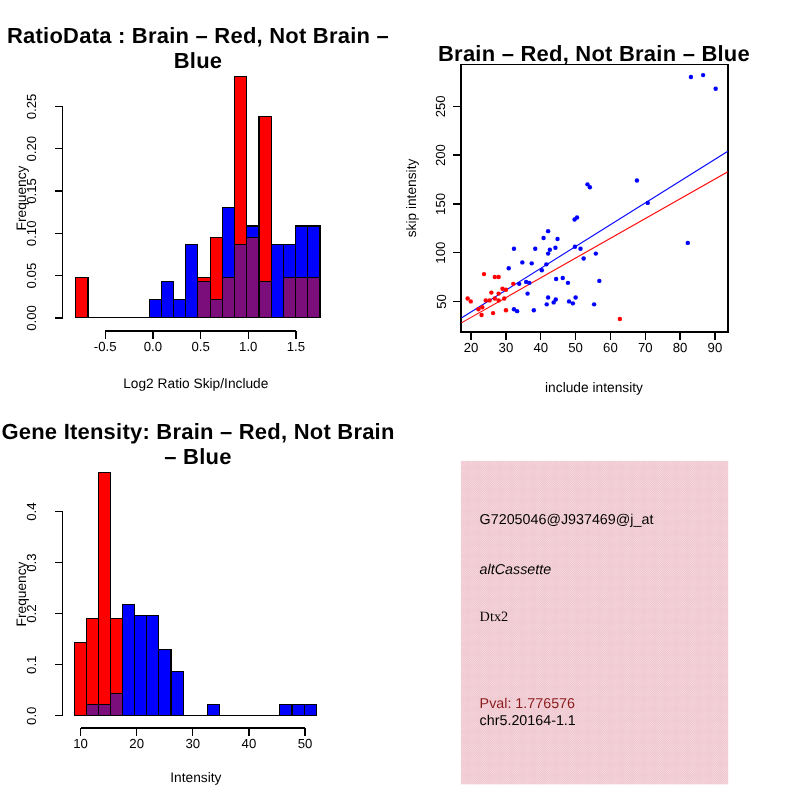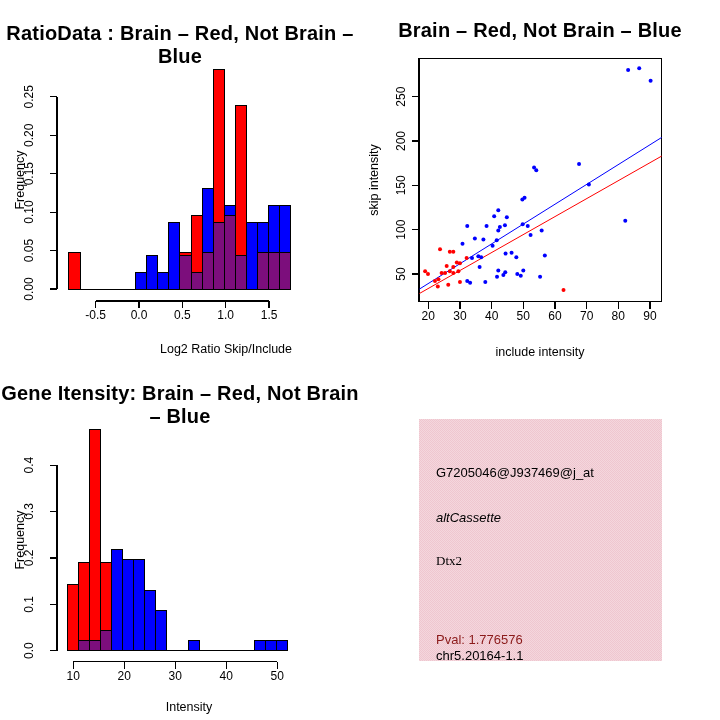--- a/index.html
+++ b/index.html
@@ -18,21 +18,21 @@
       linear-gradient(45deg, rgba(255,255,255,.30) 25%, transparent 25%, transparent 75%, rgba(255,255,255,.30) 75%);
     background-position:0 0,1px 1px;background-size:2px 2px;
   }
   .info-line{position:absolute;left:17px;transform:translateY(-50%);font-size:13px;white-space:nowrap;}
 </style>
 </head>
 <body style="background: rgb(255, 255, 255);">
 
 <div class="abs panel-title" style="left:0;top:22px;">RatioData : Brain – Red, Not Brain – Blue</div>
 <div class="abs axis-label ylab" style="left:20px;top:180px;">Frequency</div>
-<div class="abs axis-label" style="left:0;top:342px;width:356px;padding-left:48px;">Log2 Ratio Skip/Include</div>
+<div class="abs axis-label" style="left:0;top:342px;width:356px;">Log2 Ratio Skip/Include</div>
 <svg id="svg0" class="abs" style="left:0;top:0;" width="360" height="360">
     <line x1="68.9464" y1="289" x2="290.89840000000004" y2="289" stroke="#000000" stroke-width="1" shape-rendering="crispEdges"></line>
     <g>
       <rect x="68.9464" y="252.3956" width="11.0976" height="36.6044" fill="#FF0000" stroke="#000000" stroke-width="1" shape-rendering="crispEdges"></rect>
       <rect x="135.532" y="272.3127" width="11.0976" height="16.687299999999993" fill="#0000FF" stroke="#000000" stroke-width="1" shape-rendering="crispEdges"></rect>
       <rect x="146.6296" y="255.5485" width="11.0976" height="33.45150000000001" fill="#0000FF" stroke="#000000" stroke-width="1" shape-rendering="crispEdges"></rect>
       <rect x="157.7272" y="272.3127" width="11.0976" height="16.687299999999993" fill="#0000FF" stroke="#000000" stroke-width="1" shape-rendering="crispEdges"></rect>
       <rect x="168.8248" y="222.097" width="11.097599999999971" height="66.90299999999999" fill="#0000FF" stroke="#000000" stroke-width="1" shape-rendering="crispEdges"></rect>
       <rect x="179.92239999999998" y="252.3956" width="11.097600000000028" height="36.6044" fill="#FF0000" stroke="#000000" stroke-width="1" shape-rendering="crispEdges"></rect>
       <rect x="179.92239999999998" y="255.5485" width="11.097600000000028" height="33.45150000000001" fill="#7C0E7C" stroke="#000000" stroke-width="1" shape-rendering="crispEdges"></rect>
@@ -73,21 +73,21 @@
     <line x1="57" y1="212.1" x2="50" y2="212.1" stroke="#000000" stroke-width="1.2" shape-rendering="crispEdges"></line>
     <text x="33" y="212.1" text-anchor="middle" transform="rotate(-90 33 212.1)">0.10</text>
     <line x1="57" y1="173.65" x2="50" y2="173.65" stroke="#000000" stroke-width="1.2" shape-rendering="crispEdges"></line>
     <text x="33" y="173.65" text-anchor="middle" transform="rotate(-90 33 173.65)">0.15</text>
     <line x1="57" y1="135.2" x2="50" y2="135.2" stroke="#000000" stroke-width="1.2" shape-rendering="crispEdges"></line>
     <text x="33" y="135.2" text-anchor="middle" transform="rotate(-90 33 135.2)">0.20</text>
     <line x1="57" y1="96.75" x2="50" y2="96.75" stroke="#000000" stroke-width="1.2" shape-rendering="crispEdges"></line>
     <text x="33" y="96.75" text-anchor="middle" transform="rotate(-90 33 96.75)">0.25</text>
   </svg>
 
-<div class="abs panel-title" style="left:360px;top:19px;">Brain – Red, Not Brain – Blue</div>
+<div class="abs panel-title" style="left:360px;top:38px;">Brain – Red, Not Brain – Blue</div>
 <div class="abs axis-label ylab" style="left:374px;top:180px;">skip intensity</div>
 <div class="abs axis-label" style="left:360px;top:345px;width:360px;">include intensity</div>
 <svg id="svg1" class="abs" style="left:360px;top:0;" width="360" height="360">
     <rect x="59" y="58.7" width="242.7" height="243" fill="none" stroke="#000000" stroke-width="1.2" shape-rendering="crispEdges"></rect>
     <line x1="59.43324" y1="289.0739" x2="301.68579" y2="137.44819999999999" stroke="#0000FF" stroke-width="1"></line>
     <line x1="59.43324" y1="293.5074" x2="301.68579" y2="156.06889999999999" stroke="#FF0000" stroke-width="1"></line>
     <g>
       <circle cx="80.01679" cy="249.1724" r="2" fill="#FF0000"></circle>
       <circle cx="89.83356" cy="251.8325" r="2" fill="#FF0000"></circle>
       <circle cx="93.31692999999999" cy="251.8325" r="2" fill="#FF0000"></circle>
@@ -182,21 +182,21 @@
     <line x1="59" y1="185.32999999999998" x2="52" y2="185.32999999999998" stroke="#000000" stroke-width="1.2" shape-rendering="crispEdges"></line>
     <text x="45" y="185.32999999999998" text-anchor="middle" transform="rotate(-90 45 185.32999999999998)">150</text>
     <line x1="59" y1="140.995" x2="52" y2="140.995" stroke="#000000" stroke-width="1.2" shape-rendering="crispEdges"></line>
     <text x="45" y="140.995" text-anchor="middle" transform="rotate(-90 45 140.995)">200</text>
     <line x1="59" y1="96.66" x2="52" y2="96.66" stroke="#000000" stroke-width="1.2" shape-rendering="crispEdges"></line>
     <text x="45" y="96.66" text-anchor="middle" transform="rotate(-90 45 96.66)">250</text>
   </svg>
 
 <div class="abs panel-title" style="left:0;top:382px;">Gene Itensity: Brain – Red, Not Brain – Blue</div>
 <div class="abs axis-label ylab" style="left:20px;top:540px;">Frequency</div>
-<div class="abs axis-label" style="left:0;top:700px;width:356px;margin-left:11px;">Intensity</div>
+<div class="abs axis-label" style="left:0;top:700px;width:356px;">Intensity</div>
 <svg id="svg2" class="abs" style="left:0;top:360px;" width="360" height="360">
     <line x1="67.384" y1="290.7" x2="287.5" y2="290.7" stroke="#000000" stroke-width="1" shape-rendering="crispEdges"></line>
     <g>
       <rect x="67.384" y="224.3944" width="11.015999999999991" height="66.3056" fill="#FF0000" stroke="#000000" stroke-width="1" shape-rendering="crispEdges"></rect>
       <rect x="78.39999999999999" y="202.308" width="10.965000000000003" height="88.392" fill="#FF0000" stroke="#000000" stroke-width="1" shape-rendering="crispEdges"></rect>
       <rect x="78.39999999999999" y="280.6312" width="10.965000000000003" height="10.06880000000001" fill="#7C0E7C" stroke="#000000" stroke-width="1" shape-rendering="crispEdges"></rect>
       <rect x="89.365" y="69.74319999999997" width="11.016000000000005" height="220.95680000000002" fill="#FF0000" stroke="#000000" stroke-width="1" shape-rendering="crispEdges"></rect>
       <rect x="89.365" y="280.6312" width="11.016000000000005" height="10.06880000000001" fill="#7C0E7C" stroke="#000000" stroke-width="1" shape-rendering="crispEdges"></rect>
       <rect x="100.381" y="202.308" width="11.015999999999991" height="88.392" fill="#FF0000" stroke="#000000" stroke-width="1" shape-rendering="crispEdges"></rect>
       <rect x="100.381" y="270.51599999999996" width="11.015999999999991" height="20.184000000000026" fill="#7C0E7C" stroke="#000000" stroke-width="1" shape-rendering="crispEdges"></rect>
@@ -227,19 +227,19 @@
     <line x1="57" y1="244.29999999999998" x2="50" y2="244.29999999999998" stroke="#000000" stroke-width="1.2" shape-rendering="crispEdges"></line>
     <text x="33" y="244.29999999999998" text-anchor="middle" transform="rotate(-90 33 244.29999999999998)">0.1</text>
     <line x1="57" y1="197.89999999999998" x2="50" y2="197.89999999999998" stroke="#000000" stroke-width="1.2" shape-rendering="crispEdges"></line>
     <text x="33" y="197.89999999999998" text-anchor="middle" transform="rotate(-90 33 197.89999999999998)">0.2</text>
     <line x1="57" y1="151.5" x2="50" y2="151.5" stroke="#000000" stroke-width="1.2" shape-rendering="crispEdges"></line>
     <text x="33" y="151.5" text-anchor="middle" transform="rotate(-90 33 151.5)">0.3</text>
     <line x1="57" y1="105.09999999999997" x2="50" y2="105.09999999999997" stroke="#000000" stroke-width="1.2" shape-rendering="crispEdges"></line>
     <text x="33" y="105.09999999999997" text-anchor="middle" transform="rotate(-90 33 105.09999999999997)">0.4</text>
   </svg>
 
-<div id="info-panel" class="abs" style="left: 419px; top: 418.7px; width: 242.5px; height: 242px; background-color: rgb(239, 198, 207);">
+<div id="info-panel" class="abs" style="left: 419px; top: 418.7px; width: 242.5px; height: 294px; background-color: rgb(239, 198, 207);">
   <div class="info-line" style="top:53px;">G7205046@J937469@j_at</div>
   <div class="info-line" style="top:98px;font-style:italic;">altCassette</div>
   <div class="info-line" style="top:142px;font-family:Liberation Serif, serif;">Dtx2</div>
   <div class="info-line" style="top:188px;margin-top:48px;">chr5.20164-1.1</div>
   <div class="info-line" style="top: 220px; color: rgb(139, 26, 26);">Pval: 1.776576</div>
 </div>
 
 </body></html>

